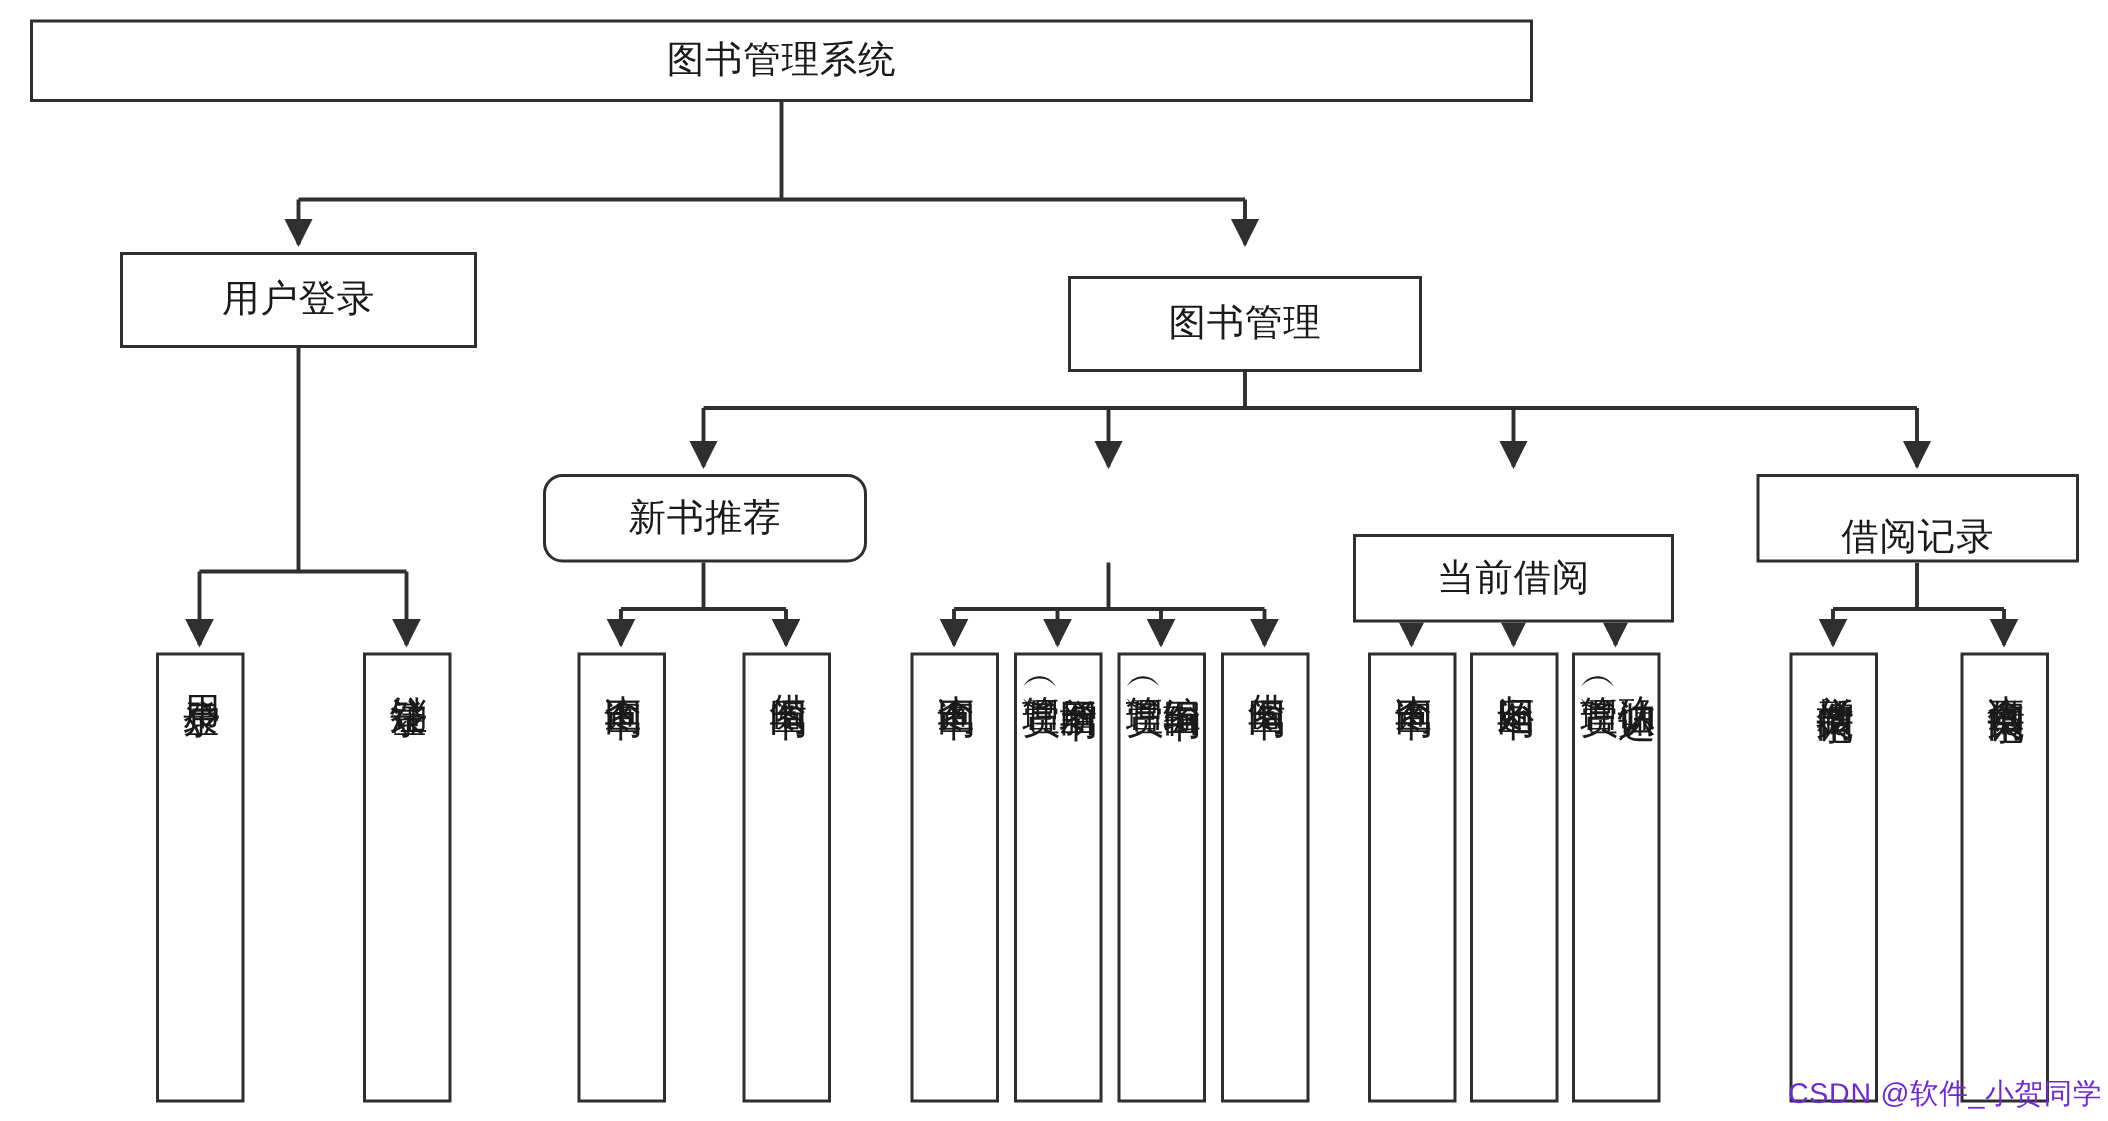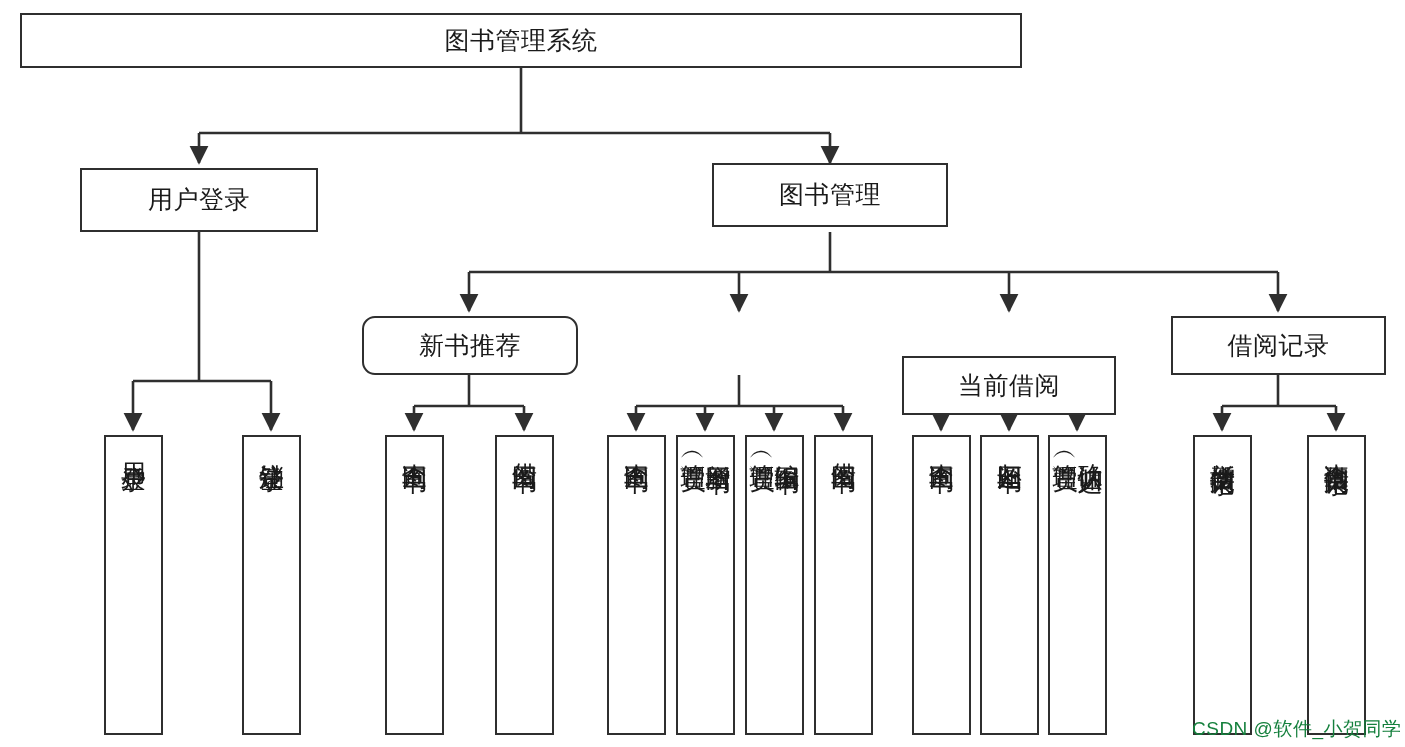--- a/index.html
+++ b/index.html
@@ -51,21 +51,21 @@
   }
   .node-v .lbl {
     writing-mode: vertical-rl;
     text-orientation: upright;
     font-size: 25px;
     letter-spacing: 2px;
     line-height: 1;
   }
   .watermark {
     position: absolute;
-    color: #15803d;
+    color: #6d28d9;
     font-size: 19px;
     letter-spacing: 0.5px;
     white-space: nowrap;
     user-select: none;
   }
 </style>
 </head>
 <body>
 
 <div id="canvas">
@@ -122,31 +122,31 @@
     </g>
   </svg>
 
   <div class="node node-h" style="left:20px; top:13px; width:1002px; height:55px;">
     <span class="lbl">图书管理系统</span>
   </div>
 
   <div class="node node-h" style="left:80px; top:168px; width:238px; height:64px;">
     <span class="lbl">用户登录</span>
   </div>
-  <div class="node node-h" style="left:712px; top:163px; width:236px; height:64px;">
+  <div class="node node-h" style="left:712px; top:184px; width:236px; height:64px;">
     <span class="lbl">图书管理</span>
   </div>
 
   <div class="node node-h" style="left:362px; top:316px; width:216px; height:59px;border-radius:13px;">
     <span class="lbl">新书推荐</span>
   </div>
   <div class="node node-h" style="left:902px; top:316px; width:214px; height:59px;margin-top:40px;">
     <span class="lbl">当前借阅</span>
   </div>
-  <div class="node node-h" style="left:1171px; top:316px; width:215px; height:59px;">
+  <div class="node node-h" style="left:1171px; top:316px; width:215px; height:59px;align-items:flex-end;">
     <span class="lbl">借阅记录</span>
   </div>
 
   <div class="node node-v" style="left:104px; top:435px; width:59px; height:300px;">
     <span class="lbl">用户登录</span>
   </div>
   <div class="node node-v" style="left:242px; top:435px; width:59px; height:300px;">
     <span class="lbl">注销登录</span>
   </div>
 

